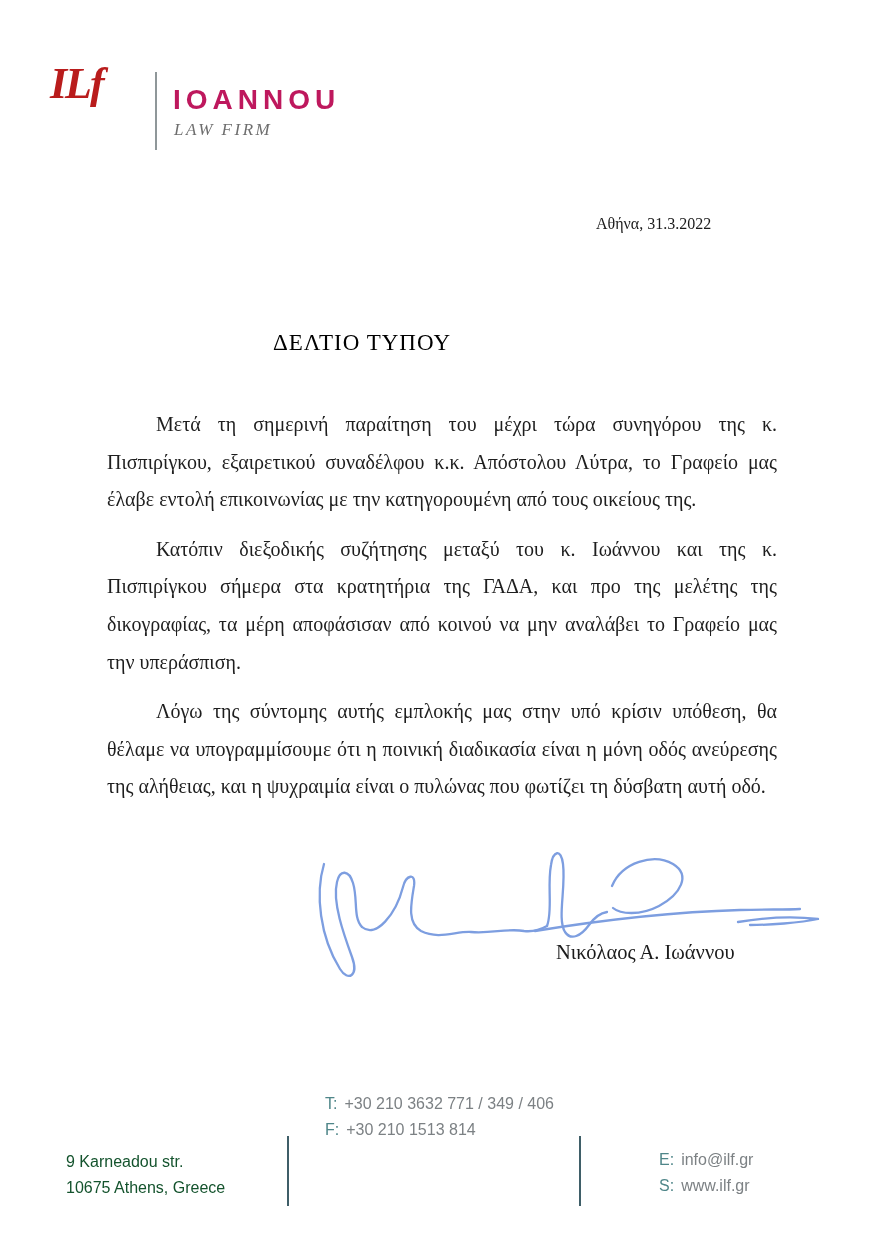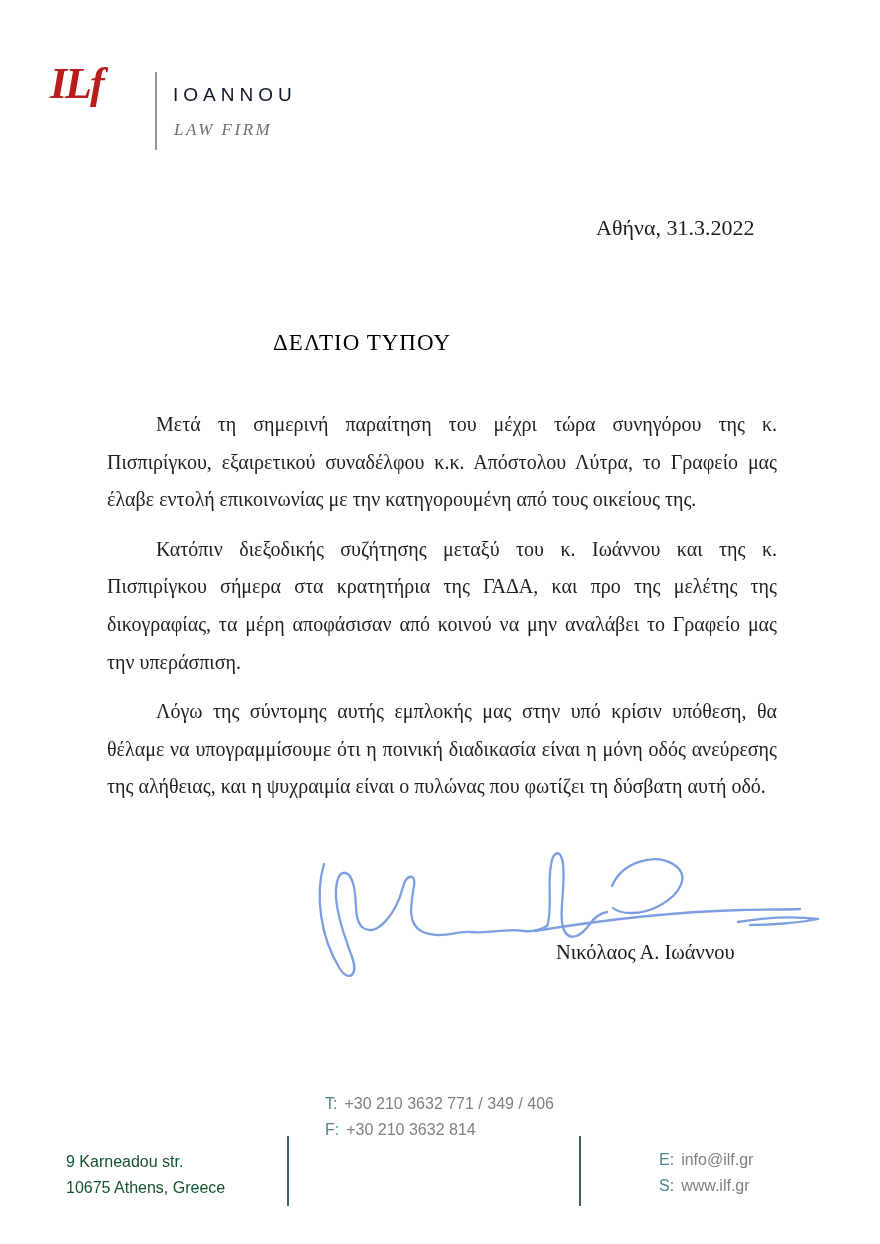--- a/index.html
+++ b/index.html
@@ -9,30 +9,30 @@
   }
   
   .logo-monogram{
     position:absolute;left:50px;top:62px;
     font-family:"Liberation Serif", serif;font-style:italic;font-weight:600;
     font-size:44px;line-height:1;color:#b91c1c;letter-spacing:-2px;
   }
   .logo-bar{position:absolute;left:155px;top:72px;width:2px;height:78px;background:#8f9799;}
   .logo-name{
     position:absolute;left:173px;top:84px;
-    font-family:"Liberation Sans", sans-serif;font-size:19px;font-weight:400;
-    letter-spacing:5px;color:#0f172a;
+    font-family:"Liberation Sans", sans-serif;font-size:28px;font-weight:700;
+    letter-spacing:5px;color:#be185d;
   }
   .logo-sub{
     position:absolute;left:174px;top:120px;
     font-family:"Liberation Serif", serif;font-style:italic;
     font-size:17px;letter-spacing:2.5px;color:#6e6e6e;
   }
   
-  .date{position:absolute;left:596px;top:215px;font-size:22px;color:#1b1b1b;}
+  .date{position:absolute;left:596px;top:215px;font-size:16px;color:#1b1b1b;}
   .title{
     position:absolute;left:0;top:330px;width:724px;text-align:center;
     font-size:23px;letter-spacing:1px;color:#000000;
   }
   .body-text{position:absolute;left:95px;top:394px;width:694px;}
   .body-text p{
     margin:12px;text-indent:49px;text-align:justify;
     font-size:20px;line-height:37.6px;color:#1e1e1e;
   }
   .signature{position:absolute;left:300px;top:842px;width:520px;height:140px;}
@@ -85,21 +85,21 @@
 
   <div class="footer-col f-address">
     <div>9 Karneadou str.</div>
     <div>10675 Athens, Greece</div>
   </div>
 
   <div class="f-div f-div1"></div>
 
   <div class="footer-col f-contact">
     <div><span class="f-label">T:</span><span>+30 210 3632 771 / 349 / 406</span></div>
-    <div><span class="f-label">F:</span><span>+30 210 3632 814</span></div>
+    <div><span class="f-label">F:</span><span>+30 210 1513 814</span></div>
   </div>
 
   <div class="f-div f-div2"></div>
 
   <div class="footer-col f-online">
     <div><span class="f-label">E:</span><span>info@ilf.gr</span></div>
     <div><span class="f-label">S:</span><span>www.ilf.gr</span></div>
   </div>
 
 </div>

